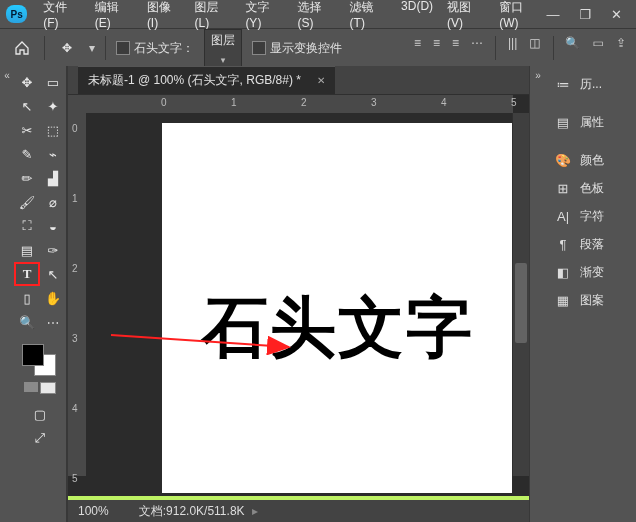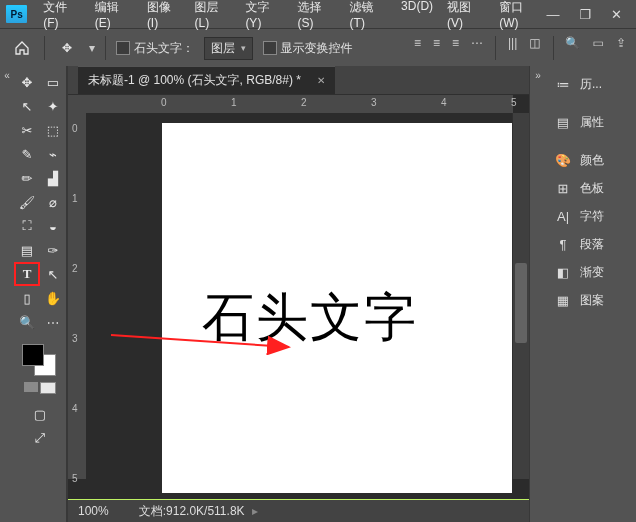--- a/index.html
+++ b/index.html
@@ -14,21 +14,21 @@
   }
   .titlebar {
     height: 28px;
     background: #535353;
     display: flex; align-items: center;
   }
   .ps-badge {
     width: 22px; height: 18px;
     margin-left: 6px;
     background: linear-gradient(#26c9ff,#2aa3e0);
-    border-radius: 1px;
+    border-radius: 8px;
     color: #001a33;
     font-weight: bold;
     font-size: 10px;
     display: flex; align-items: center; justify-content: center;
   }
   .menu { display: flex; margin-left: 10px; gap: 2px; }
   .menu-item { padding: 4px 6px; cursor: default; color: #e8e8e8; }
   .win-ctrls { margin-left: auto; display: flex; gap: 20px; padding-right: 14px; color: #ddd; font-size: 13px; }
   .option-bar {
     height: 38px;
@@ -37,21 +37,21 @@
     border-bottom: 1px solid #383838;
     display: flex; align-items: center; padding: 0 10px; gap: 10px;
   }
   .vdiv { width: 1px; height: 24px; background: #3a3a3a; }
   .ico-btn {
     width: 24px; height: 24px;
     display: flex; align-items: center; justify-content: center;
     color: #e8e8e8;
   }
   .checkbox { width: 12px; height: 12px; border: 1px solid #888; display: inline-block; margin-right: 4px; background: #3c3c3c; }
-  .select-box { background: #434343; border: 1px solid #2f2f2f; padding: 2px 6px; display: flex; align-items: center; gap: 6px; }
+  .select-box { background: #434343; border: 1px solid #2f2f2f; padding: 2px 6px; display: flex; align-items: center; gap: 6px; flex-direction: column; }
   .right-icons { margin-left: auto; display: flex; gap: 12px; color: #d0d0d0; }
   .workspace {
     position: absolute;
     top: 66px; left: 0; right: 0; bottom: 0;
     display: flex;
     background: #535353;
   }
   .left-gutter { width: 14px; display: flex; align-items: flex-start; justify-content: center; padding-top: 4px; color: #ccc; font-size: 10px; }
   .toolbox {
     width: 48px;
@@ -91,35 +91,35 @@
   .ruler-corner { position: absolute; left: 0; top: 0; width: 18px; height: 18px; background: #494949; }
   .canvas {
     position: absolute;
     left: 94px; top: 28px;
     width: 350px; height: 370px;
     background: #ffffff;
   }
   .canvas .txt {
     position: absolute;
     left: 40px; top: 160px;
-    font-size: 52px;
-    font-weight: 400;
+    font-size: 66px;
+    font-weight: 700;
     color: #000;
     letter-spacing: 2px;
     font-family: "Microsoft YaHei", "SimHei", sans-serif;
     white-space: nowrap;
   }
   .arrow {
     position: absolute;
     left: -53px; top: 204px;
     pointer-events: none;
   }
   .scroll-v-area { position: absolute; right: 0; top: 18px; bottom: 20px; width: 16px; background: #3f3f3f; border-left:1px solid #2f2f2f; }
   .scroll-thumb { position: absolute; left: 2px; top: 150px; width: 12px; height: 80px; background: #636363; border-radius: 2px; }
-  .status-bar { height: 22px; background: #434343; display: flex; align-items: center; padding: 0 10px; gap: 30px; color: #ddd; border-top: 1px solid #bef264; }
+  .status-bar { height: 22px; background: #434343; display: flex; align-items: center; padding: 0 10px; gap: 30px; color: #ddd; border-top: 4px solid #bef264; }
   .status-bar .sep { color: #888; margin: 0 4px; }
   .right-pane {
     width: 90px;
     background: #535353;
     display: flex;
     flex-direction: column;
   }
   .right-gutter { width: 16px; background: #535353; display: flex; align-items: flex-start; justify-content: center; padding-top: 4px; color: #ccc; font-size: 10px; }
   .panel-list { padding: 4px 0; }
   .panel-item {

